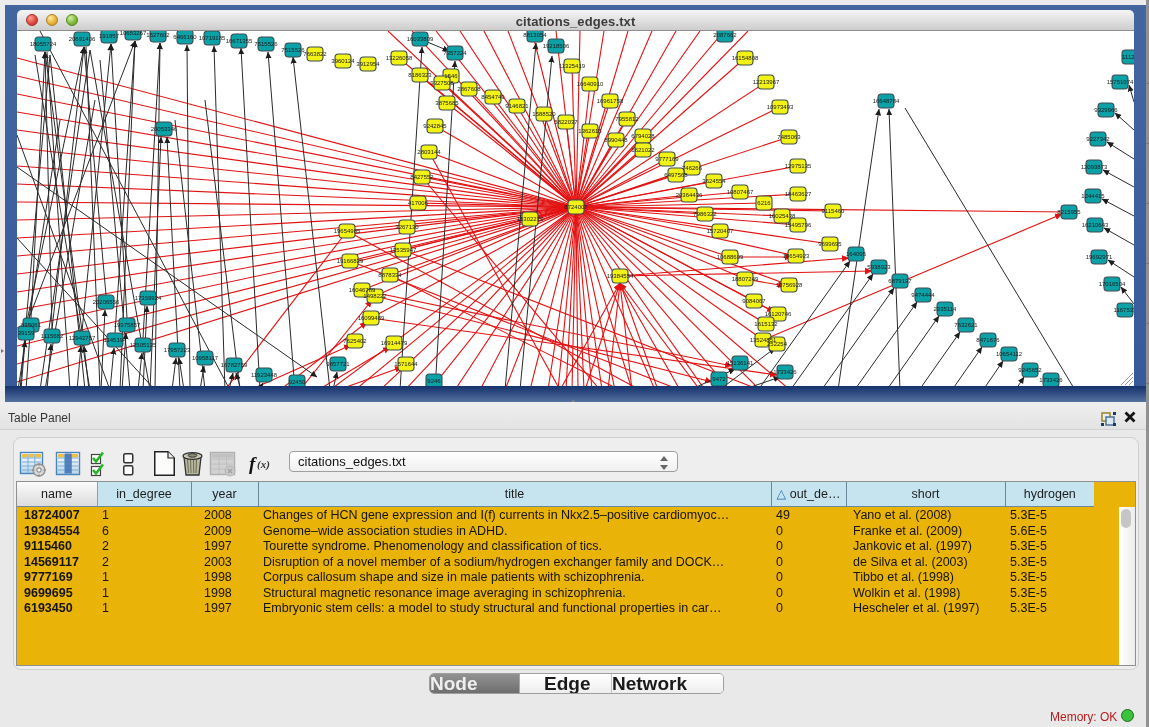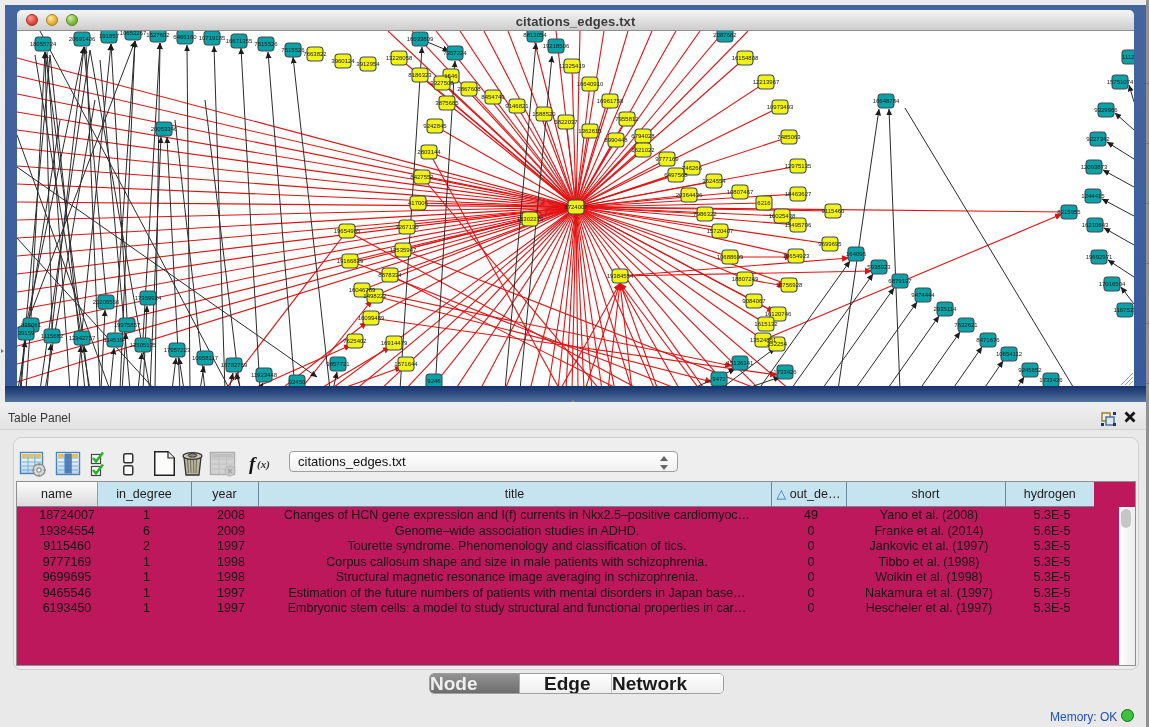--- a/index.html
+++ b/index.html
@@ -25,40 +25,40 @@
   border-left:4px solid transparent; border-right:4px solid transparent; border-bottom:4px solid #8a8a8a; }
 #panel { position:absolute; left:0; top:402px; width:1146px; height:404px; background:#e9e9e9;}
 #pstrip { position:absolute; left:0; top:0; width:1146px; height:28px; background:linear-gradient(180deg,#efefef,#e3e3e3); border-bottom:1px solid #d2d2d2;}
 #pbox { position:absolute; left:13px; top:35px; width:1126px; height:233px; background:#eeeeee; border:1px solid #d0d0d0; border-radius:8px; }
 #ptitle { position:absolute; left:8px; top:9px; font-size:12px; color:#363636; }
 #pfloat { position:absolute; left:1101px; top:9px; }
 #pclose { position:absolute; left:1123px; top:8px; }
 #toolbar { position:absolute; left:0px; top:46px; width:700px; height:32px; }
 #dd { position:absolute; left:289px; top:49px; width:389px; height:21px; background:linear-gradient(180deg,#ffffff,#f0f0f0);
   border:1px solid #9f9f9f; border-radius:4px; font-size:13px; color:#111; line-height:19px; padding-left:8px; }
-#tablebox { position:absolute; left:16px; top:79px; width:1120px; height:185px; background:#be185d;
-  border:1px solid #8f8f8f;text-align:center; }
+#tablebox { position:absolute; left:16px; top:79px; width:1120px; height:185px; background:#eab308;
+  border:1px solid #8f8f8f; }
 table { border-collapse:collapse; table-layout:fixed; width:1077px; font-size:12.5px; color:#141414; }
 th { height:24px; background:#c6e4f0; border-right:1px solid #69889a; border-bottom:1px solid #69889a;
   font-weight:normal; font-size:12.5px; color:#1c1c1c; }
 th.h0 { background:linear-gradient(180deg,#fbfbfb,#dcdcdc); border-right:1px solid #9b9b9b;}
 td { height:14.1px; padding:1.5px 0 0 5px; white-space:nowrap; overflow:hidden; }
-td.c0 { padding-left:20px; }
+td.c0 { padding-left:7px;font-weight:bold; }
 td.c2 { padding-left:13px; }
 td.c5 { padding-left:7px; }
 #scroll { position:absolute; left:1102px; top:25px; width:16px; height:158px;
   background:linear-gradient(90deg,#ffffff,#ededed); }
 #thumb { position:absolute; left:2px; top:2px; width:10px; height:19px; border-radius:5px; background:#c6c6c6;}
 #tabs { position:absolute; left:429px; top:271px; height:21px; border:1px solid #9e9e9e; border-radius:5px;
   overflow:hidden; display:flex; background:#fff; }
 .tab { font-size:19px; font-weight:bold; line-height:19px; text-align:left; }
 #tab1 { width:89px; background:linear-gradient(180deg,#929292,#6e6e6e); color:#efefef; }
 #tab2 { width:92px; background:linear-gradient(180deg,#ffffff,#eeeeee); color:#1a1a1a; border-left:1px solid #a8a8a8;padding-left:24px;}
 #tab3 { width:112px; background:linear-gradient(180deg,#ffffff,#eeeeee); color:#1a1a1a; border-left:1px solid #c3c3c3;}
-#mem { position:absolute; left:1050px; top:308px; font-size:12px; color:#1d4ed8; }
+#mem { position:absolute; left:1050px; top:308px; font-size:12px; color:#b91c1c; }
 #memdot { position:absolute; left:1121px; top:307px; width:13px; height:13px; border-radius:50%;
   background:#3cc33c; border:1.5px solid #1c681c; }
 </style></head>
 <body>
 <div id="desk"></div>
 <div id="deskband"></div>
 <div id="rstrip"></div>
 <div id="rticks"></div>
 <div id="win">
   <div id="titlebar">
@@ -713,57 +713,57 @@
             <td class="c4">49</td>
             <td class="c5">Yano et al. (2008)</td>
             <td class="c6">5.3E-5</td>
           </tr>
 <tr>
             <td class="c0">19384554</td>
             <td class="c1">6</td>
             <td class="c2">2009</td>
             <td class="c3">Genome–wide association studies in ADHD.</td>
             <td class="c4">0</td>
-            <td class="c5">Franke et al. (2014)</td>
+            <td class="c5">Franke et al. (2009)</td>
             <td class="c6">5.6E-5</td>
           </tr>
 <tr>
             <td class="c0">9115460</td>
             <td class="c1">2</td>
             <td class="c2">1997</td>
             <td class="c3">Tourette syndrome. Phenomenology and classification of tics.</td>
             <td class="c4">0</td>
             <td class="c5">Jankovic et al. (1997)</td>
+            <td class="c6">5.3E-5</td>
+          </tr>
+<tr>
+            <td class="c0">14569117</td>
+            <td class="c1">2</td>
+            <td class="c2">2003</td>
+            <td class="c3">Disruption of a novel member of a sodium/hydrogen exchanger family and DOCK…</td>
+            <td class="c4">0</td>
+            <td class="c5">de Silva et al. (2003)</td>
             <td class="c6">5.3E-5</td>
           </tr>
 <tr>
             <td class="c0">9777169</td>
             <td class="c1">1</td>
             <td class="c2">1998</td>
             <td class="c3">Corpus callosum shape and size in male patients with schizophrenia.</td>
             <td class="c4">0</td>
             <td class="c5">Tibbo et al. (1998)</td>
             <td class="c6">5.3E-5</td>
           </tr>
 <tr>
             <td class="c0">9699695</td>
             <td class="c1">1</td>
             <td class="c2">1998</td>
             <td class="c3">Structural magnetic resonance image averaging in schizophrenia.</td>
             <td class="c4">0</td>
             <td class="c5">Wolkin et al. (1998)</td>
-            <td class="c6">5.3E-5</td>
-          </tr>
-<tr>
-            <td class="c0">9465546</td>
-            <td class="c1">1</td>
-            <td class="c2">1997</td>
-            <td class="c3">Estimation of the future numbers of patients with mental disorders in Japan base…</td>
-            <td class="c4">0</td>
-            <td class="c5">Nakamura et al. (1997)</td>
             <td class="c6">5.3E-5</td>
           </tr>
 <tr>
             <td class="c0">6193450</td>
             <td class="c1">1</td>
             <td class="c2">1997</td>
             <td class="c3">Embryonic stem cells: a model to study structural and functional properties in car…</td>
             <td class="c4">0</td>
             <td class="c5">Hescheler et al. (1997)</td>
             <td class="c6">5.3E-5</td>

